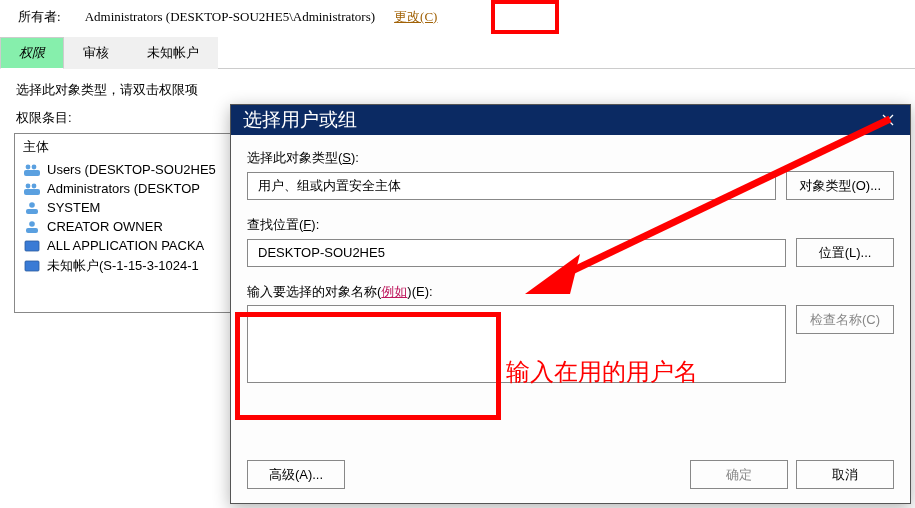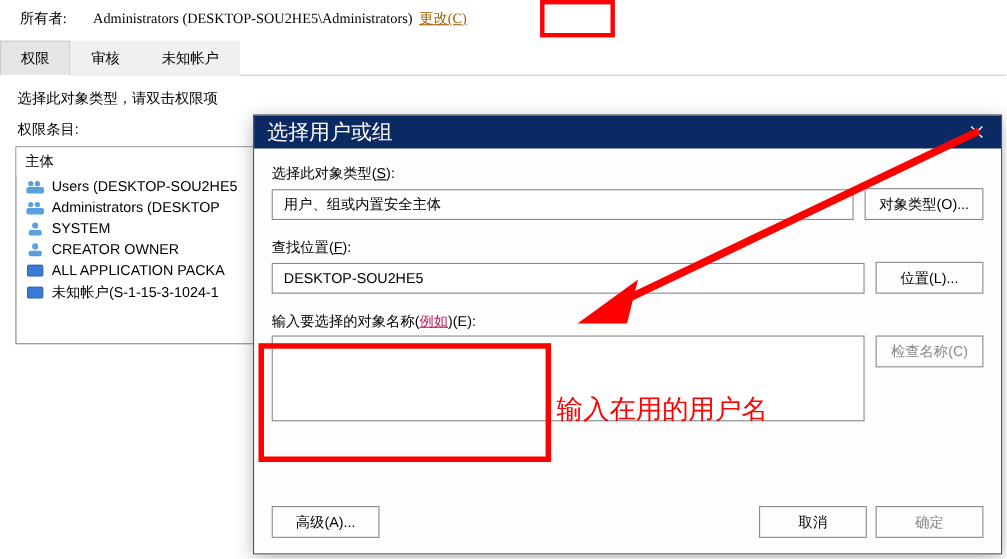--- a/index.html
+++ b/index.html
@@ -14,21 +14,21 @@
     position: relative;
   }
   .owner-row {
     padding: 8px 18px 8px 18px;
     display: flex;
     align-items: center;
     gap: 24px;
     font-family: Liberation Serif, serif;
   }
   .owner-label { color: #000; }
-  .owner-value-wrap { display: flex; align-items: center; gap: 6px; justify-content: space-between; }
+  .owner-value-wrap { display: flex; align-items: center; gap: 19px; justify-content: space-between; }
   .owner-value { color: #000; }
   .change-link {
     color: #a16207;
     text-decoration: underline;
     cursor: pointer;
   }
   .red-box-change {
     position: absolute;
     left: 491px;
     top: 0px;
@@ -45,23 +45,24 @@
   .tab {
     padding: 6px 18px;
     cursor: pointer;
     border: 1px solid transparent;
     border-bottom: none;
     position: relative;
     top: 1px;
     background: #f0f0f0;
   }
   .tab.active {
-    background: #e5e5e5;
+    background: #86efac;
     border-color: #ccc;
     border-bottom: 1px solid #fff;
+    font-style: italic;
   }
   .info-text {
     padding: 12px 16px 6px 16px;
     color: #000;
   }
   .entries-label {
     padding: 4px 16px 4px 16px;
   }
   .entries-box {
     margin: 2px 14px 0 14px;
@@ -311,22 +312,22 @@
       <span>输入要选择的对象名称(</span><span class="link">例如</span><span>)(</span><span class="accel">E</span><span>):</span>
     </div>
     <div class="name-row">
       <textarea class="name-textarea" value="" style=""></textarea>
       <button class="btn disabled">检查名称(C)</button>
     </div>
   </div>
   <div class="dialog-buttons">
     <button class="btn">高级(A)...</button>
     <div class="spacer"></div>
+    <button class="btn disabled">确定</button>
     <button class="btn">取消</button>
-    <button class="btn disabled">确定</button>
   </div>
 </div>
 
 <div class="red-box-change"></div>
 <div class="red-box-input"></div>
 <div class="red-text">输入在用的用户名</div>
 <svg class="arrow-svg" viewBox="0 0 670 300">
   <line x1="650" y1="15" x2="315" y2="175" stroke="#ff0000" stroke-width="7"></line>
   <polygon points="285,190 340,150 330,190" fill="#ff0000"></polygon>
 </svg>

